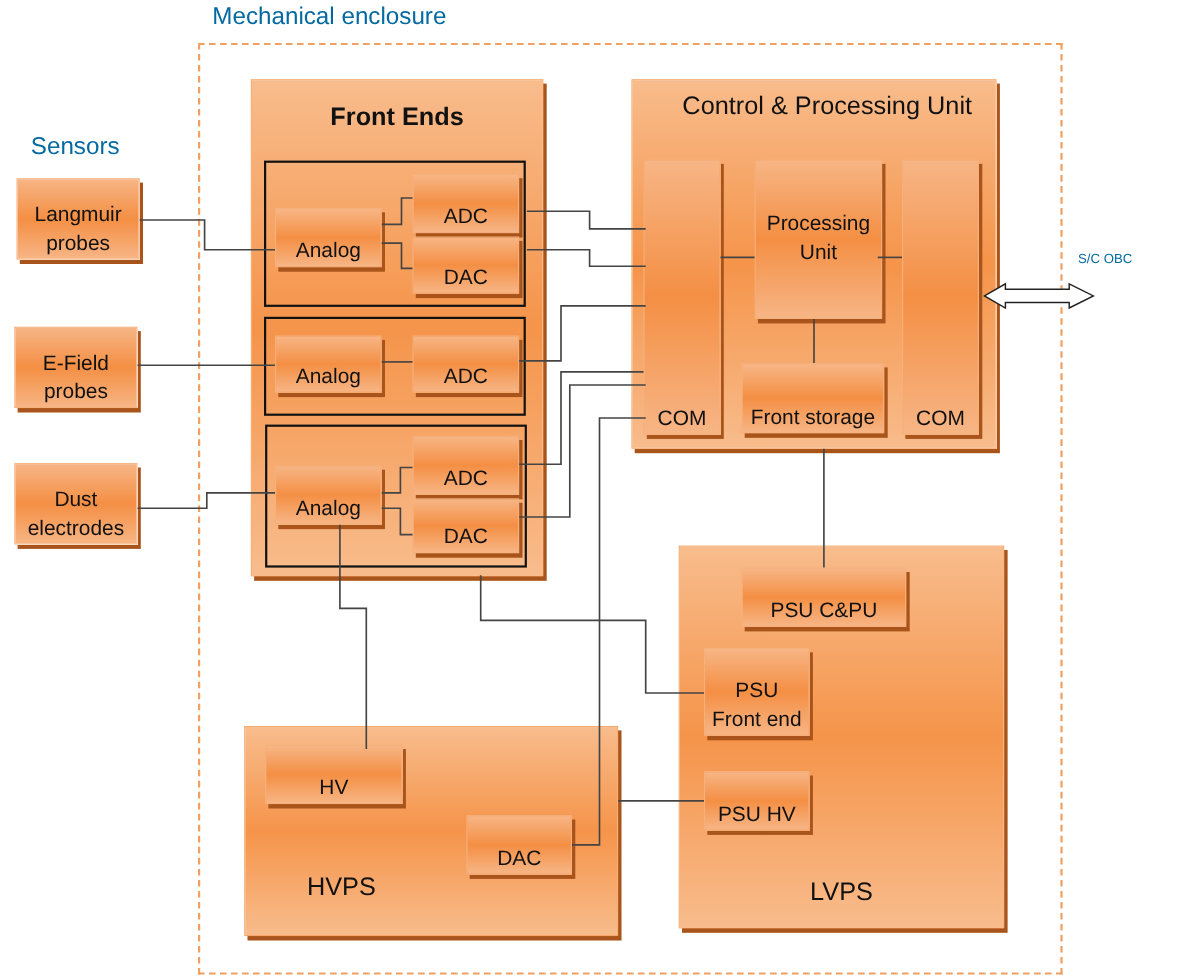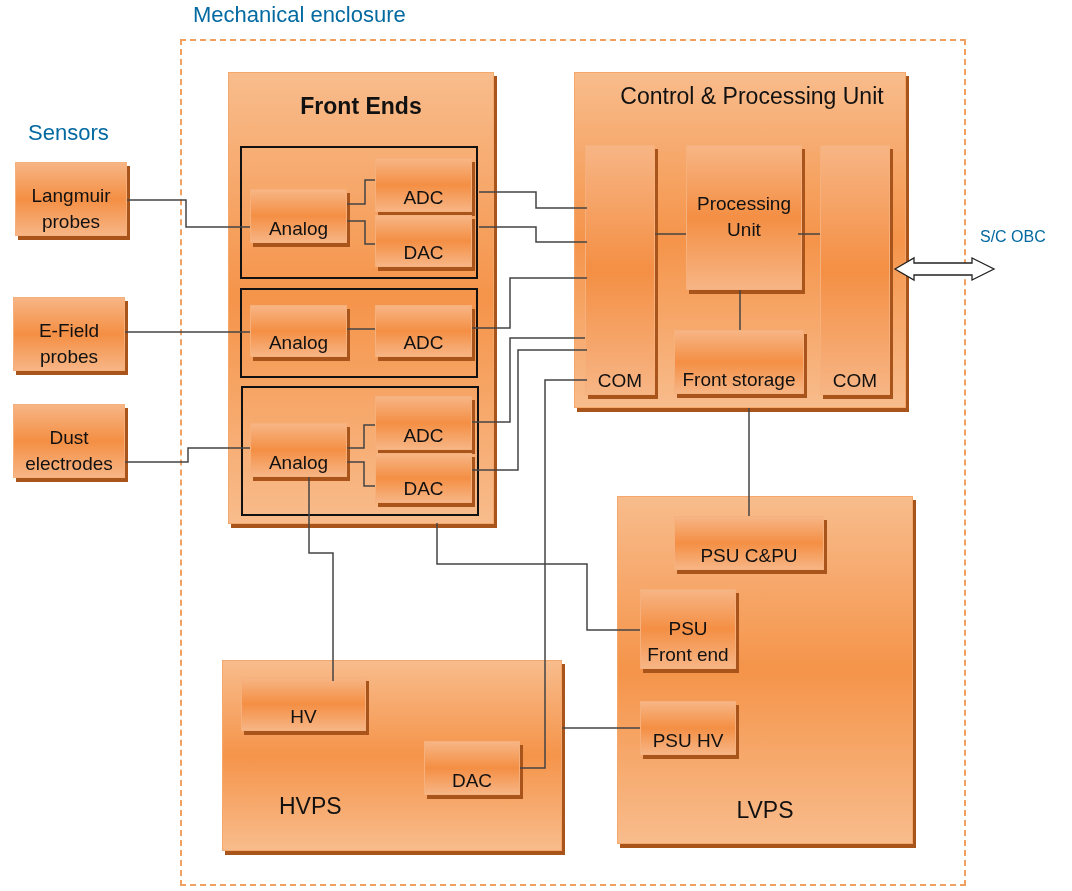--- a/index.html
+++ b/index.html
@@ -29,21 +29,21 @@
 <div class="label" style="left:193px; top:2px;">Mechanical enclosure</div>
 <div class="enclosure"></div>
 
 <div class="label" style="left:28px; top:120px;">Sensors</div>
 <div class="block" style="left:15px; top:162px; width:112px; height:74px;">
   <div><span>Langmuir</span><br><span>probes</span></div>
 </div>
 <div class="block" style="left:13px; top:297px; width:112px; height:74px;">
   <div><span>E-Field</span><br><span>probes</span></div>
 </div>
-<div class="block" style="left:13px; top:404px; width:112px; height:74px;">
+<div class="block" style="left:13px; top:421px; width:112px; height:74px;">
   <div><span>Dust</span><br><span>electrodes</span></div>
 </div>
 
 <div class="container" style="left:228px; top:72px; width:266px; height:452px;font-weight:bold;">
   <div class="title" style="top:20px;">Front Ends</div>
 </div>
 <div class="group" style="left:240px; top:146px; width:238px; height:133px;"></div>
 <div class="group" style="left:240px; top:288px; width:238px; height:90px;"></div>
 <div class="group" style="left:241px; top:386px; width:238px; height:130px;"></div>
 
@@ -61,21 +61,21 @@
 <div class="container" style="left:574px; top:72px; width:332px; height:336px;">
   <div class="title" style="top:10px;margin-left:24px;">Control &amp; Processing Unit</div>
 </div>
 <div class="block" style="left:585px; top:145px; width:70px; height:250px;">COM</div>
 <div class="block" style="left:686px; top:145px; width:116px; height:145px; align-items:flex-start; padding-top:45px;">
   <div><span>Processing</span><br><span>Unit</span></div>
 </div>
 <div class="block" style="left:674px; top:330px; width:130px; height:64px;">Front storage</div>
 <div class="block" style="left:820px; top:145px; width:70px; height:250px;">COM</div>
 
-<div class="label" style="left:980px; top:228px; font-size:16px;">S/C OBC</div>
+<div class="label" style="left:980px; top:228px; font-size:12px;">S/C OBC</div>
 
 <div class="container" style="left:222px; top:660px; width:340px; height:191px;">
   <div class="title" style="top:132px; left:56px; right:auto;">HVPS</div>
 </div>
 <div class="block" style="left:241px; top:677px; width:125px; height:54px;">HV</div>
 <div class="block" style="left:424px; top:741px; width:96px; height:54px;">DAC</div>
 
 <div class="container" style="left:617px; top:496px; width:296px; height:348px;">
   <div class="title" style="top:300px;">LVPS</div>
 </div>

